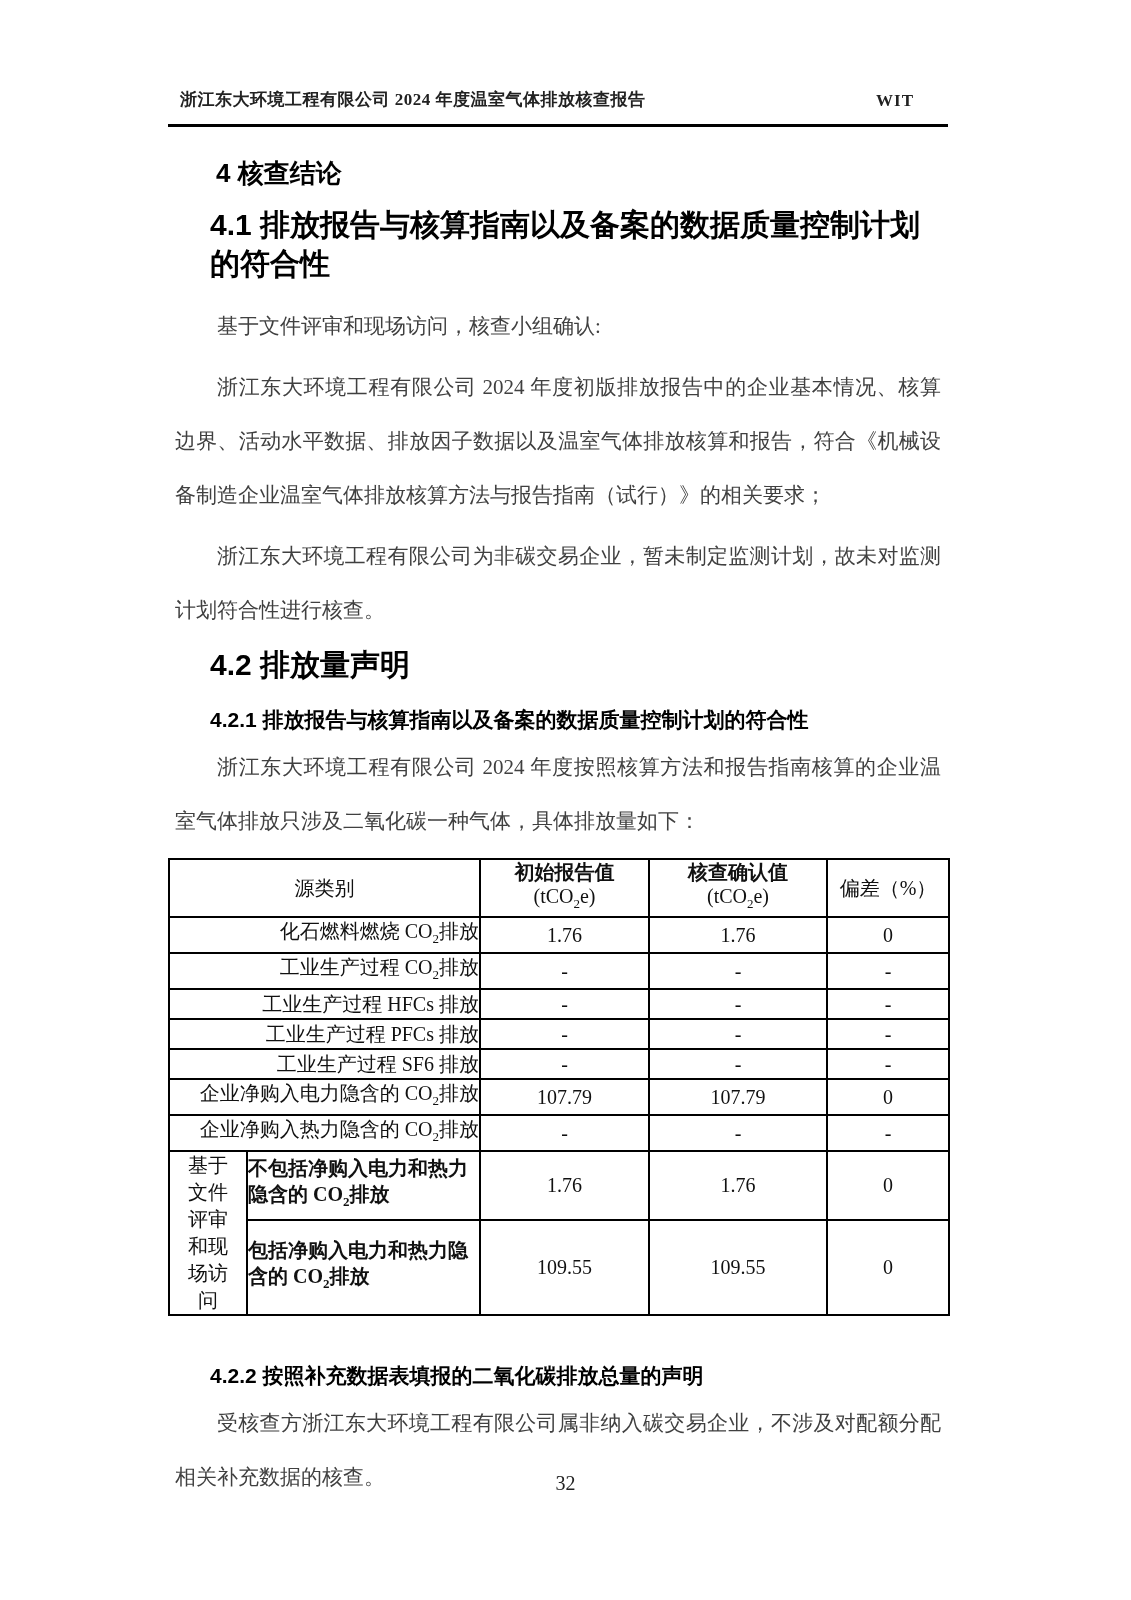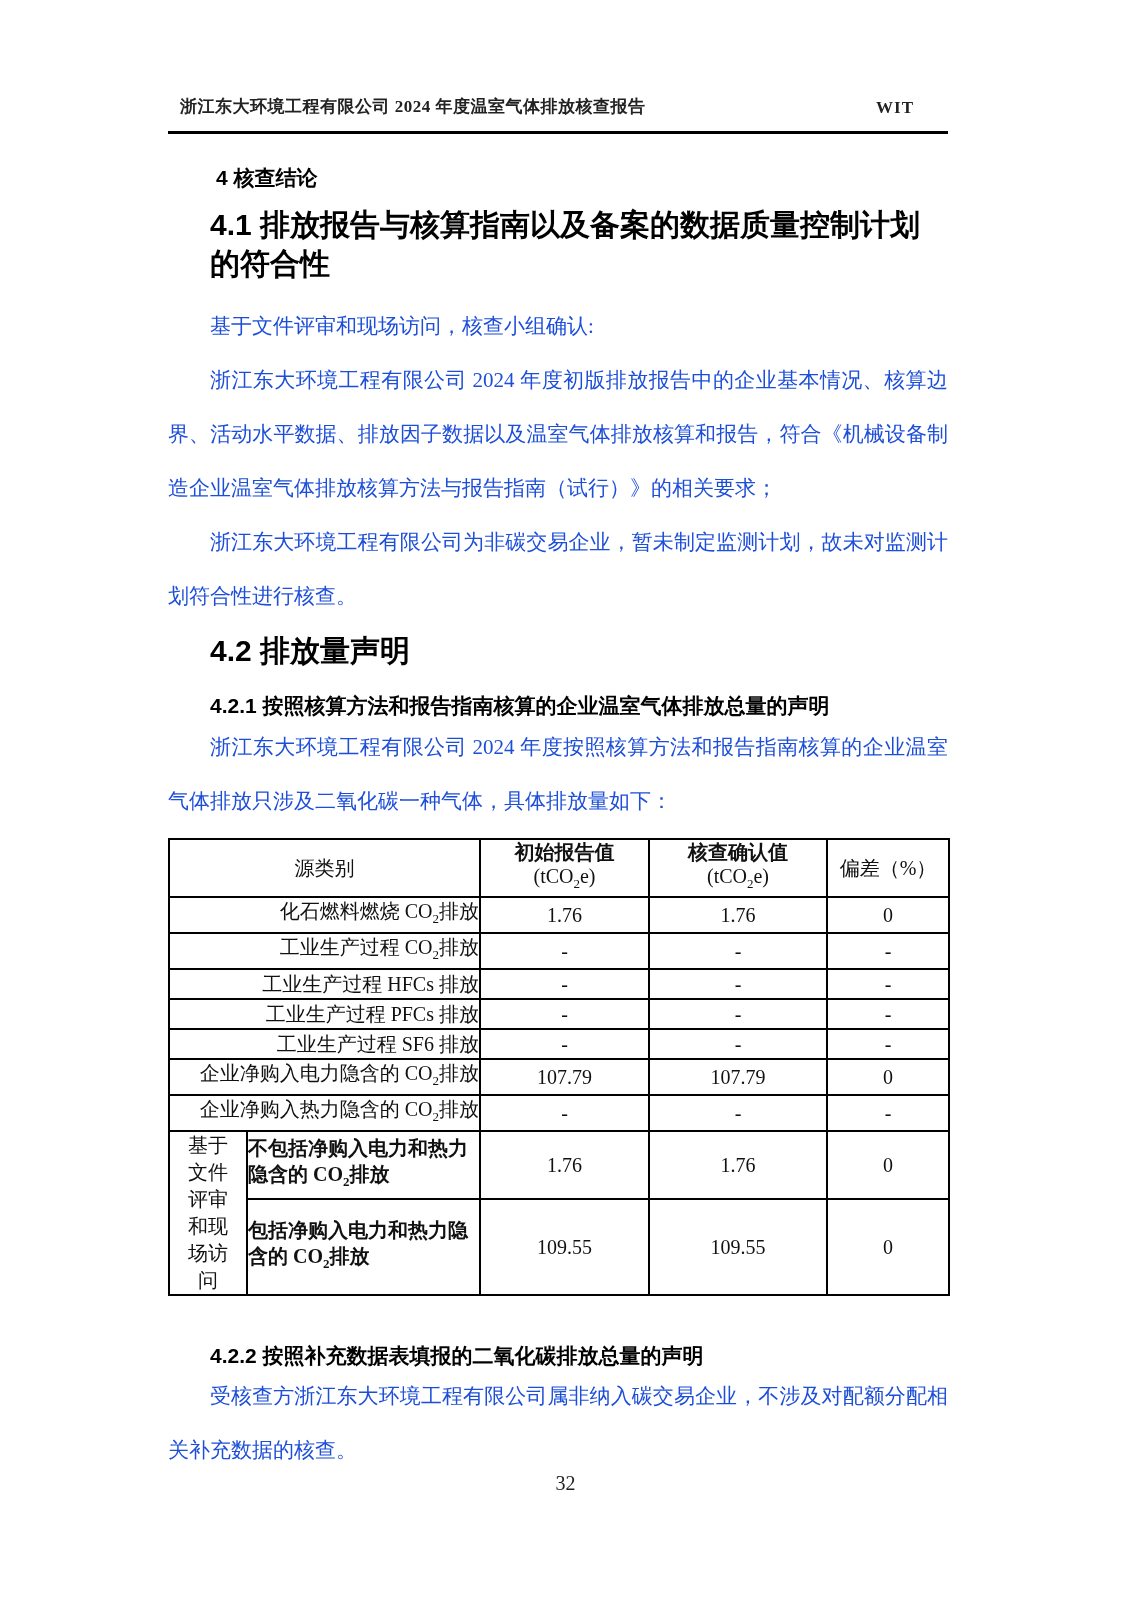--- a/index.html
+++ b/index.html
@@ -2,48 +2,48 @@
 <html><head>
 <meta charset="utf-8">
 <style>
   html,body{margin:0;padding:0;background:#ffffff;}
   .page{
     position:relative;
     width:1131px;height:1600px;
     margin:0 auto;
     background:#ffffff;
     box-sizing:border-box;
-    padding:9px 183px 0 168px;
+    padding:2px 183px 0 168px;
     font-family:"Liberation Serif", serif;
     color:#111111;
     overflow:hidden;
   }
   
   .header-row{
     display:flex;justify-content:space-between;align-items:flex-end;
     padding-top:86px;
     font-size:17px;font-weight:bold;color:#222;
   }
   .header-title{margin-left:12px;letter-spacing:0.5px;}
   .header-logo{margin-right:34px;letter-spacing:1px;}
   .rule{height:3px;background:#000;margin-top:13px;}
 
   
   h1,h2,h3{font-family:"Liberation Sans", sans-serif;color:#000;font-weight:bold;}
-  h1{font-size:21px;margin:30px 0 0 48px;line-height:1.3;}
+  h1{font-size:26px;margin:30px 0 0 48px;line-height:1.3;}
   h2{font-size:30px;margin:14px 0 0 42px;line-height:1.3;}
   h2.s42{margin-top:8px;}
   h3{font-size:21px;margin:22px 0 0 42px;line-height:1.3;}
   h3.s422{margin-top:46px;}
 
   
   p.body{
     font-size:21px;line-height:54px;
     text-align:justify;text-indent:2em;
-    margin:0;color:#1d4ed8;
+    margin:7px;color:#404040;
   }
   p.body.first{margin-top:16px;}
 
   
   table.emissions{
     width:780px;border-collapse:collapse;margin-top:10px;
     font-size:20px;color:#111;table-layout:fixed;
   }
   table.emissions th,table.emissions td{border:2px solid #000;padding:0;}
   thead tr{height:52px;}
@@ -79,21 +79,21 @@
 
   <h1>4 核查结论</h1>
 
   <h2>4.1 排放报告与核算指南以及备案的数据质量控制计划的符合性</h2>
   <p class="body first">基于文件评审和现场访问，核查小组确认:</p>
   <p class="body">浙江东大环境工程有限公司 2024 年度初版排放报告中的企业基本情况、核算边界、活动水平数据、排放因子数据以及温室气体排放核算和报告，符合《机械设备制造企业温室气体排放核算方法与报告指南（试行）》的相关要求；</p>
   <p class="body">浙江东大环境工程有限公司为非碳交易企业，暂未制定监测计划，故未对监测计划符合性进行核查。</p>
 
   <h2 class="s42">4.2 排放量声明</h2>
 
-  <h3>4.2.1 按照核算方法和报告指南核算的企业温室气体排放总量的声明</h3>
+  <h3>4.2.1 排放报告与核算指南以及备案的数据质量控制计划的符合性</h3>
   <p class="body">浙江东大环境工程有限公司 2024 年度按照核算方法和报告指南核算的企业温室气体排放只涉及二氧化碳一种气体，具体排放量如下：</p>
 
   <table class="emissions">
     <colgroup>
       <col style="width:78px">
         <col style="width:233px">
         <col style="width:169px">
         <col style="width:178px">
         <col style="width:122px">
     </colgroup>

